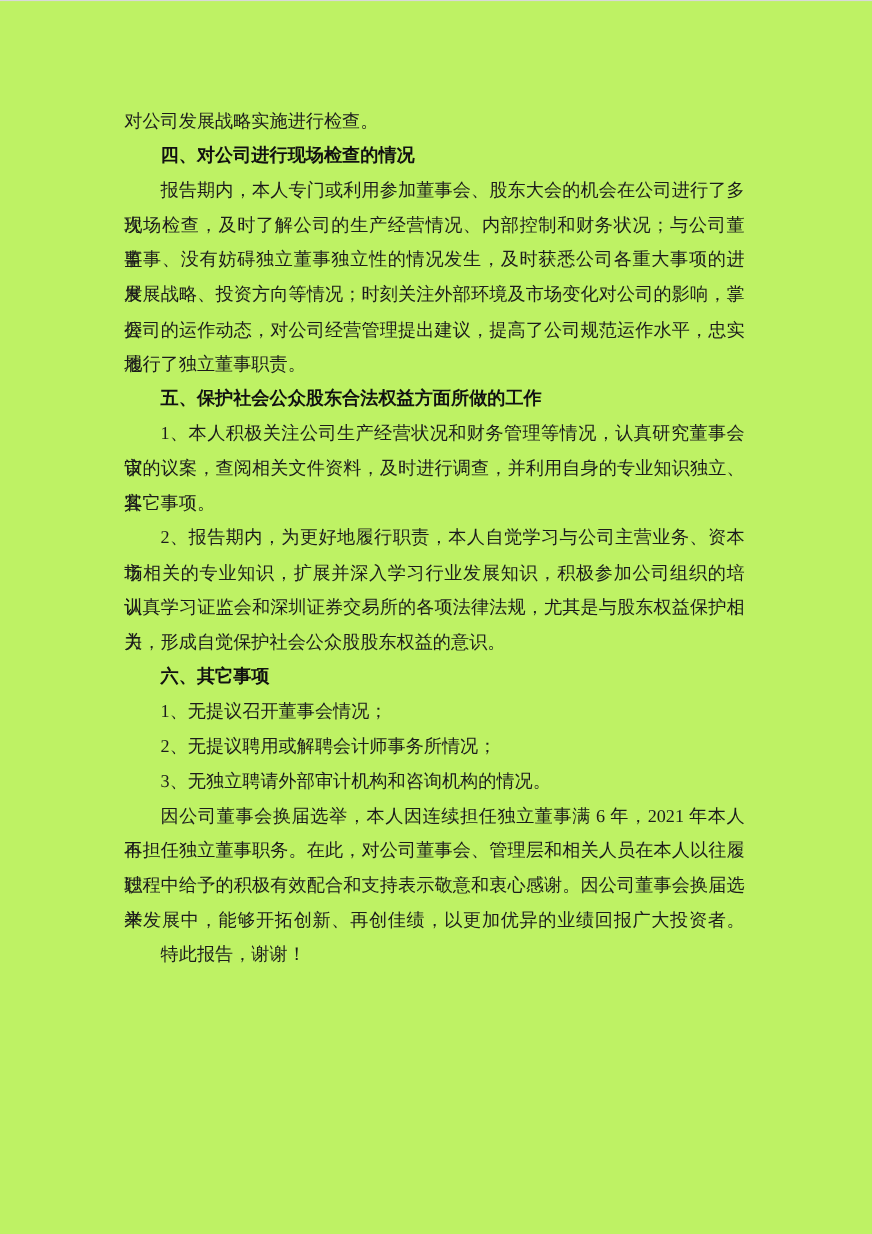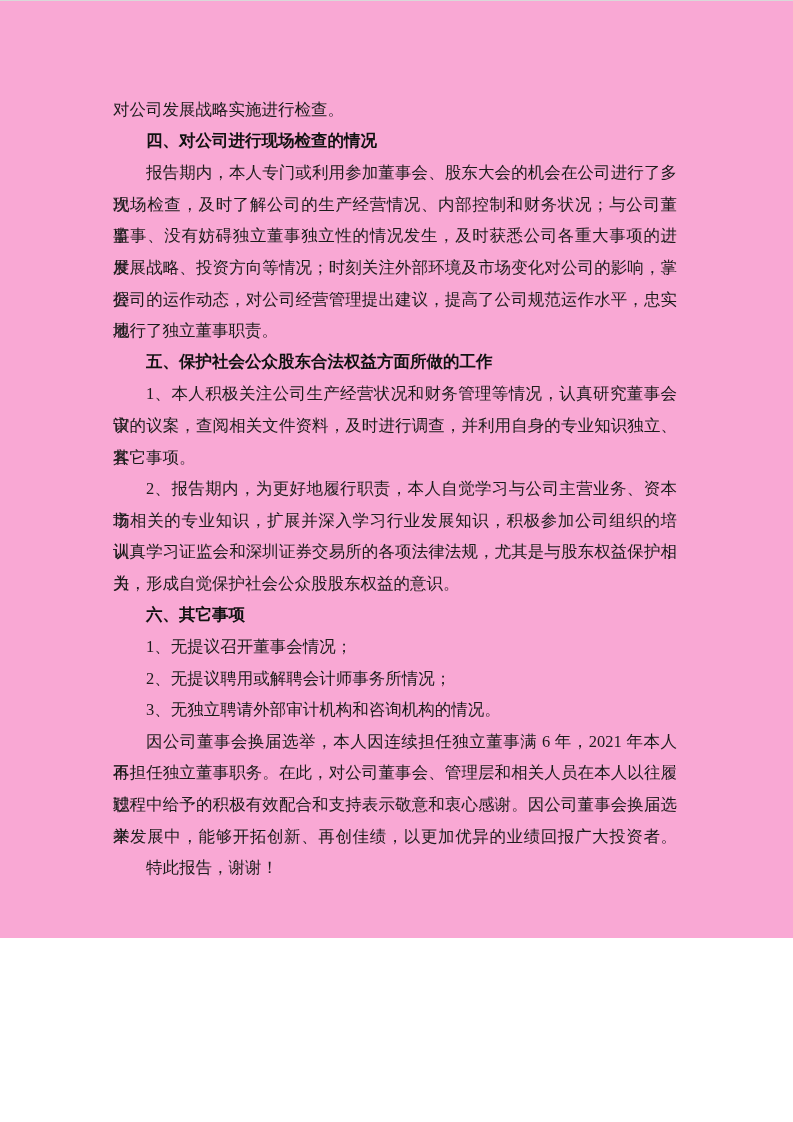--- a/index.html
+++ b/index.html
@@ -3,22 +3,22 @@
 <meta charset="utf-8">
 <style>
   html, body {
     margin: 0;
     padding: 0;
     background: #ffffff;
   }
   .page {
     position: relative;
     width: 793px;
-    height: 938px;
-    background: #f9a8d4;
+    height: 1122px;
+    background: #bef264;
     border-top: 1px solid #d9d9d9;
     overflow: hidden;
     box-sizing: border-box;
   }
   .content {
     position: absolute;
     left: 113px;
     top: 93px;
     width: 564px;
   }

